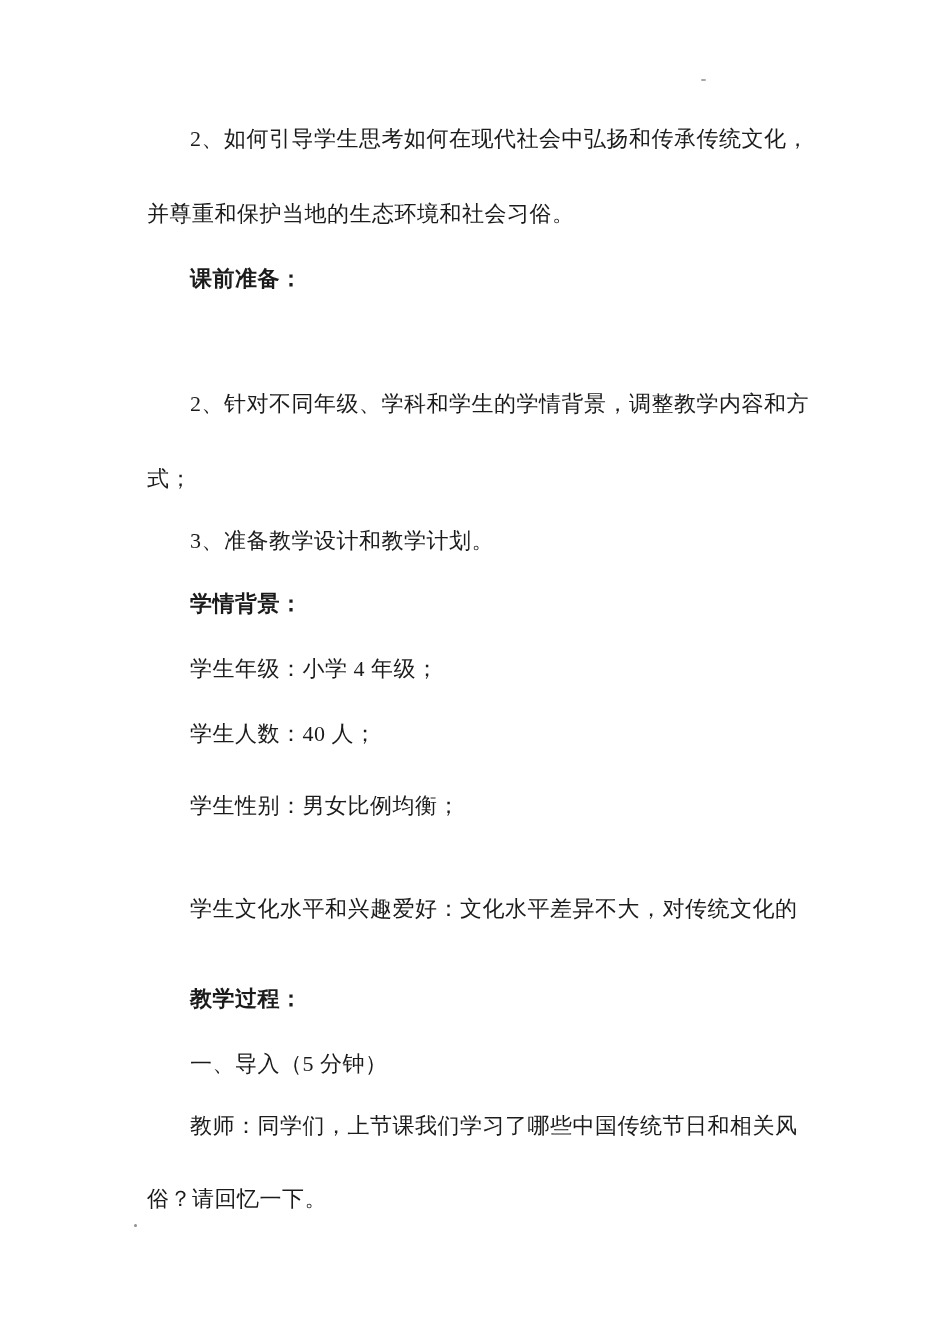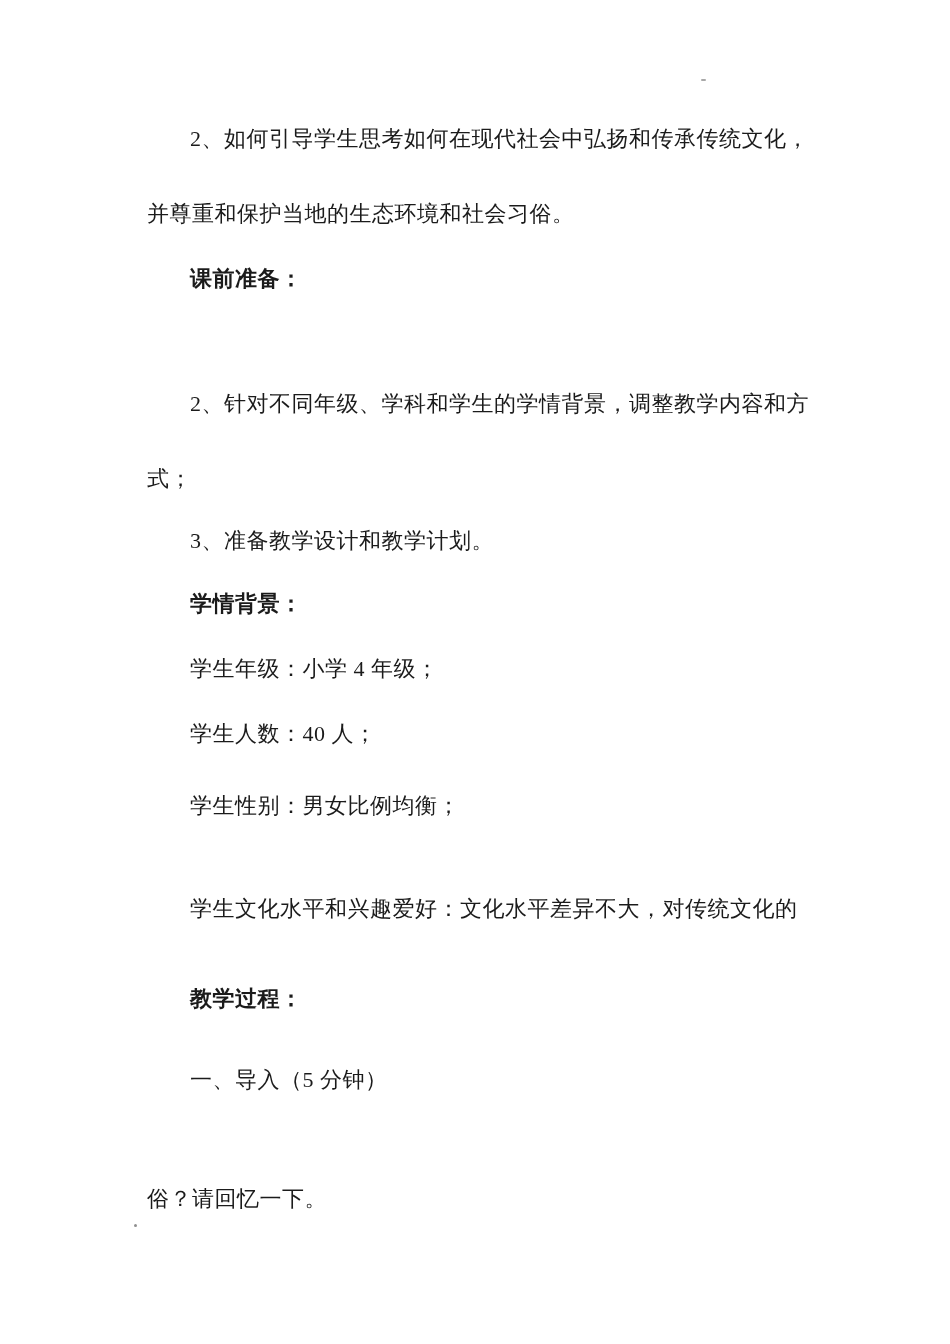--- a/index.html
+++ b/index.html
@@ -67,16 +67,17 @@
       <div class="line bold indent" style="top: 264px;">课前准备：</div>
       <div class="line indent" style="top: 389px;">2、针对不同年级、学科和学生的学情背景，调整教学内容和方</div>
       <div class="line" style="top: 464px;">式；</div>
       <div class="line indent" style="top: 526px;">3、准备教学设计和教学计划。</div>
       <div class="line bold indent" style="top: 589px;">学情背景：</div>
       <div class="line indent" style="top: 654px;">学生年级：小学 4 年级；</div>
       <div class="line indent" style="top: 719px;">学生人数：40 人；</div>
       <div class="line indent" style="top: 783px; margin-top: 8px;">学生性别：男女比例均衡；</div>
       <div class="line indent" style="top: 846px; margin-top: 48px;">学生文化水平和兴趣爱好：文化水平差异不大，对传统文化的</div>
       <div class="line bold indent" style="top: 984px;">教学过程：</div>
-      <div class="line indent" style="top: 1049px; margin-top: 16px;">一、导入（5 分钟）</div>
+      <div class="line indent" style="top: 1049px;">一、导入（5 分钟）</div>
+      <div class="line indent" style="top: 1111px;">教师：同学们，上节课我们学习了哪些中国传统节日和相关风</div>
       <div class="line" style="top: 1184px;">俗？请回忆一下。</div>
     </div>
 </div>
 
 </body></html>

